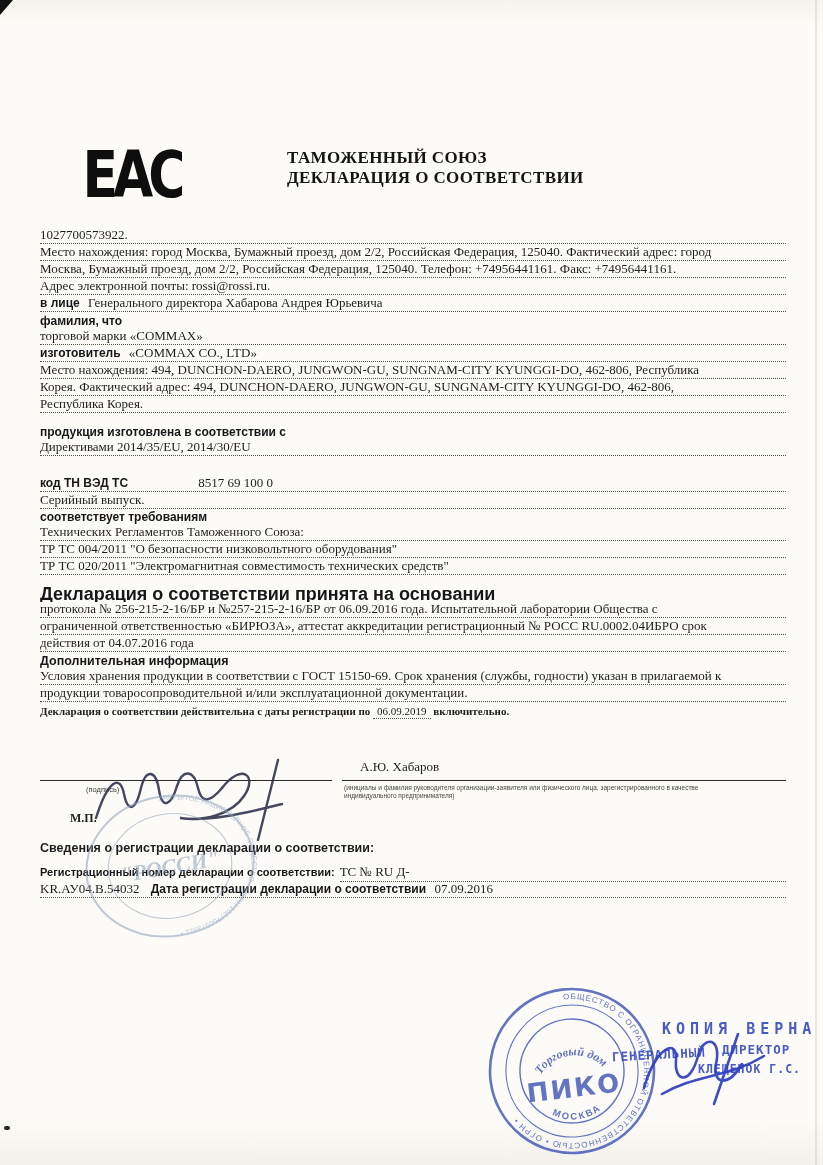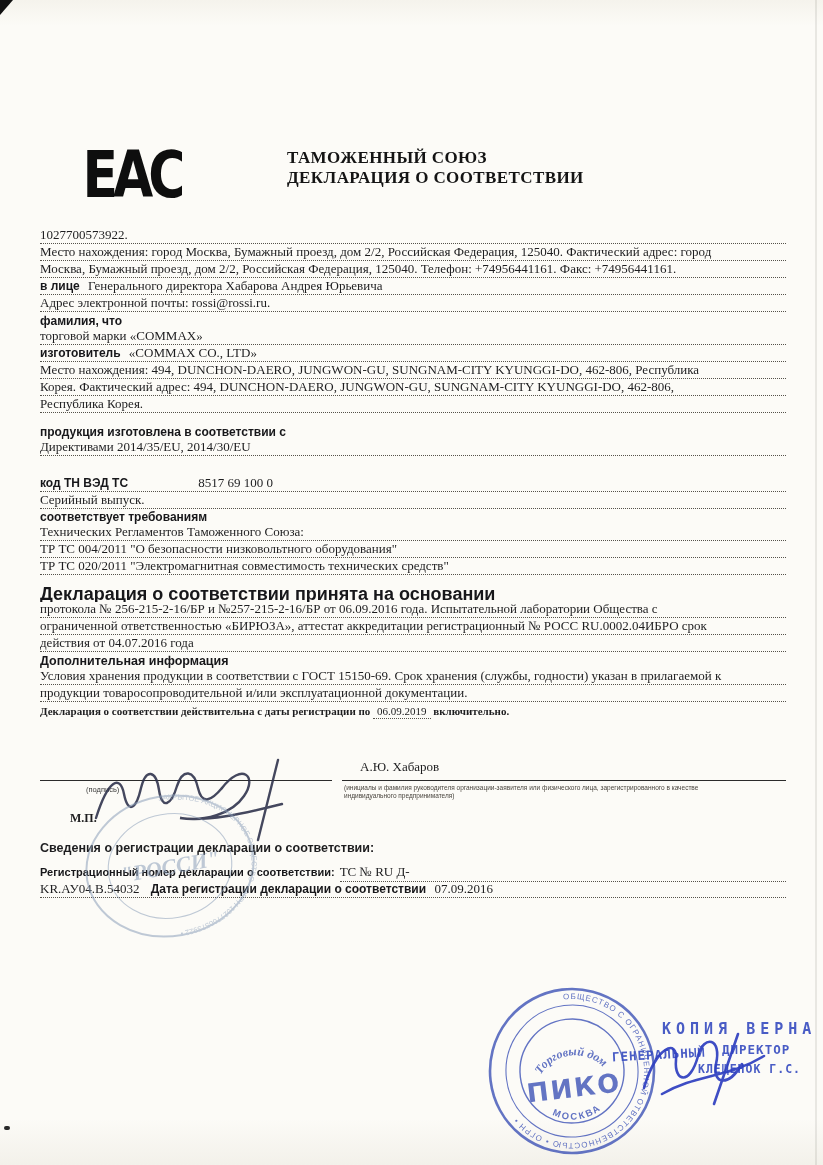--- a/index.html
+++ b/index.html
@@ -58,26 +58,26 @@
     <div class="t1">ТАМОЖЕННЫЙ СОЮЗ</div>
     <div class="t1">ДЕКЛАРАЦИЯ О СООТВЕТСТВИИ</div>
   </div>
 
   <div class="content">
 
     <div class="fline">1027700573922.</div>
 
     <div class="fline">Место нахождения: город Москва, Бумажный проезд, дом 2/2, Российская Федерация, 125040. Фактический адрес: город</div>
     <div class="fline">Москва, Бумажный проезд, дом 2/2, Российская Федерация, 125040. Телефон: +74956441161. Факс: +74956441161.</div>
+    <div class="fline">Адрес электронной почты: rossi@rossi.ru.</div>
+
     <div class="fline">
       <span class="lbl">в лице</span>
       <span class="tx">Генерального директора Хабарова Андрея Юрьевича</span>
     </div>
-
-    <div class="fline">Адрес электронной почты: rossi@rossi.ru.</div>
 
     <div class="lbl-line sec2">фамилия, что</div>
 
     <div class="fline">торговой марки «COMMAX»</div>
 
     <div class="fline">
       <span class="lbl">изготовитель</span>
       <span class="tx">«COMMAX CO., LTD»</span>
     </div>
     <div class="fline">Место нахождения: 494, DUNCHON-DAERO, JUNGWON-GU, SUNGNAM-CITY KYUNGGI-DO, 462-806, Республика</div>

